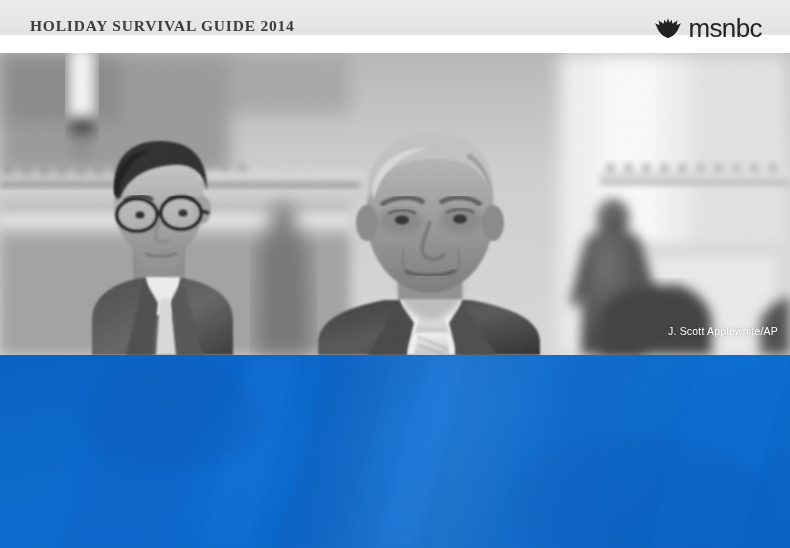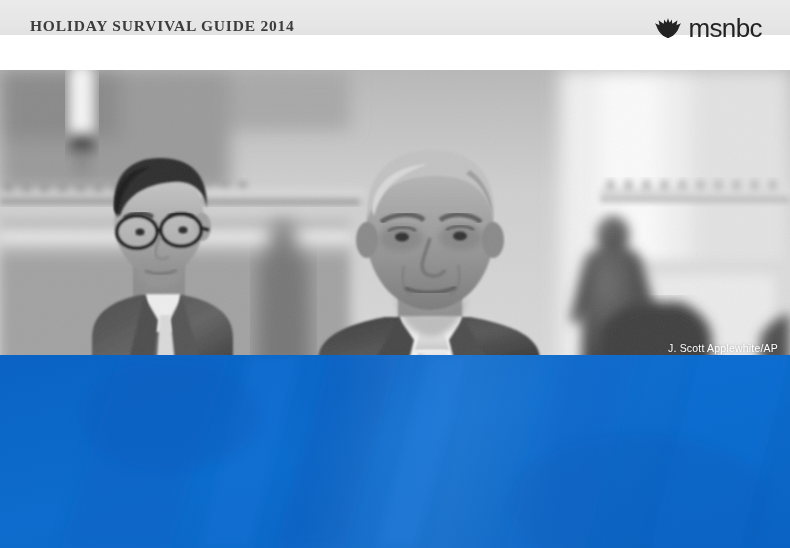--- a/index.html
+++ b/index.html
@@ -60,21 +60,21 @@
     letter-spacing: -0.6px;
     color: #232323;
     line-height: 1;
     margin-top: 1px;
     text-align: right;
   }
 
   
   .photo {
     position: absolute;
-    left: 0; top: 70px;
+    left: 0; top: 53px;
     width: 790px;
     height: 302px;
     overflow: hidden;
     background: #8f8f8f;
   }
   .photo svg { display: block; }
   .photo-credit {
     position: absolute;
     right: 12px;
     bottom: 18px;

